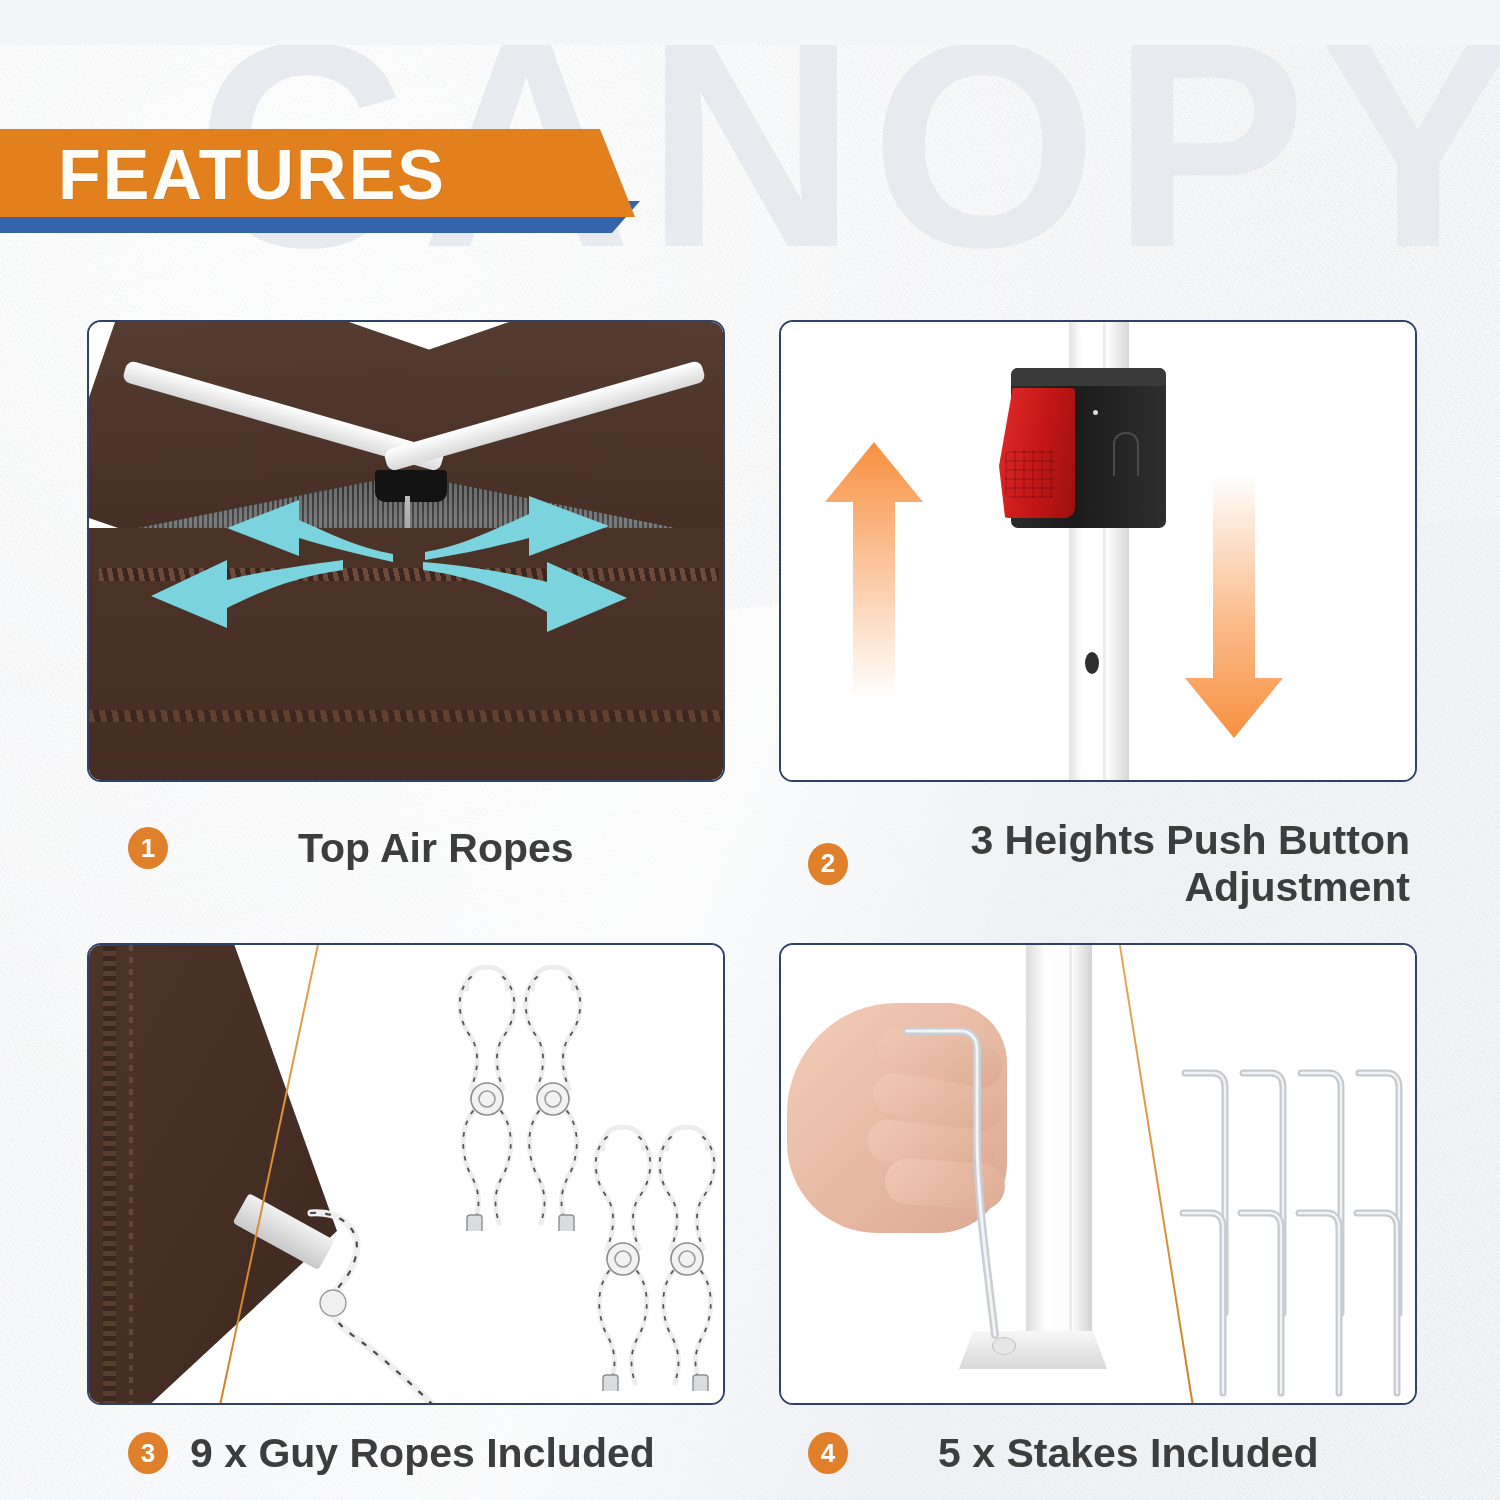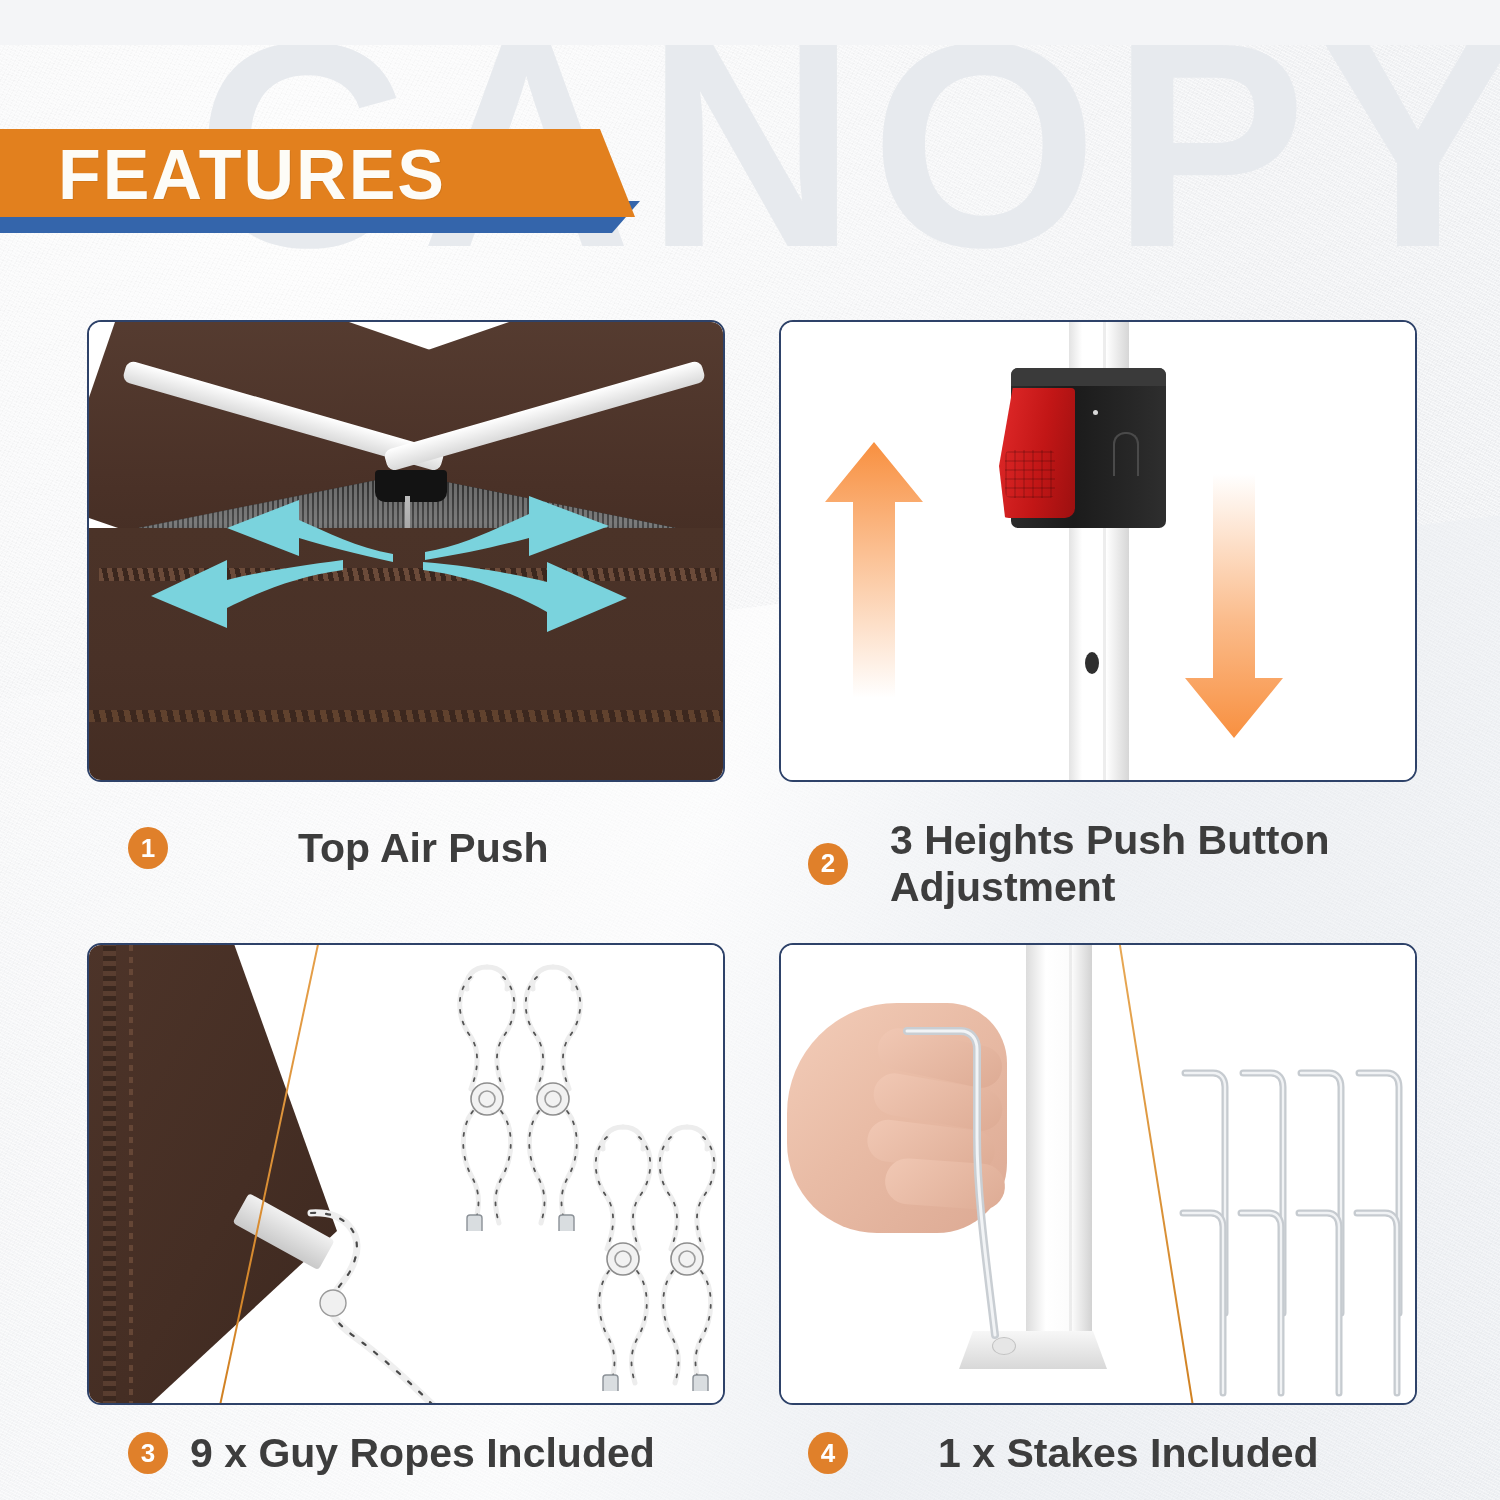--- a/index.html
+++ b/index.html
@@ -84,21 +84,21 @@
     font-family:"Liberation Sans", sans-serif;
   }
   .cap-text{
     color:#3d3d3d;font-size:41px;font-weight:bold;
     font-family:"Liberation Sans", sans-serif;
     line-height:1.14;
   }
   #cap-1{left:128px;top:780px;width:600px;}
   #cap-1 .cap-text{margin-left:130px;}
   #cap-2{left:808px;top:772px;width:620px;}
-  #cap-2 .cap-text{margin-left:42px;text-align:left;width:520px;}
+  #cap-2 .cap-text{margin-left:42px;text-align:right;width:520px;}
   #cap-3{left:128px;top:1385px;width:620px;}
   #cap-3 .cap-text{margin-left:22px;}
   #cap-4{left:808px;top:1385px;width:620px;}
   #cap-4 .cap-text{margin-left:90px;}
 
   
   .p1-canvas{position:absolute;inset:0;background:#fff;}
   .p1-brown-body{
     position:absolute;left:-40px;top:206px;width:720px;height:300px;
     background:linear-gradient(180deg,#4b3328 0%,#493127 45%,#422b21 100%);
@@ -303,21 +303,21 @@
       <svg class="arrow-cyan" style="left:58px;top:228px;" width="200" height="84" viewBox="0 0 200 84">
         <path d="M196 20 C150 26 112 42 80 58 L80 78 L4 46 L80 10 L80 30 C112 22 150 16 196 10 Z" fill="#7ad3dd"></path>
       </svg>
       <svg class="arrow-cyan" style="left:330px;top:232px;" width="215" height="84" viewBox="0 0 215 84">
         <path d="M4 16 C52 22 96 40 128 58 L128 78 L208 44 L128 8 L128 28 C96 20 52 12 4 8 Z" fill="#7ad3dd"></path>
       </svg>
     </div>
   </div>
   <div class="caption" id="cap-1">
     <div class="badge">1</div>
-    <div class="cap-text">Top Air Push</div>
+    <div class="cap-text">Top Air Ropes</div>
   </div>
 
   <div class="panel" id="panel-2">
     <div class="p1-canvas">
       <div class="p2-pole"></div>
       <div class="p2-pole-edge"></div>
       <div class="p2-housing"></div>
       <div class="p2-housing-top"></div>
       <div class="p2-slot"></div>
       <div class="p2-pin"></div>
@@ -507,15 +507,15 @@
         <path d="M4 10 L32 10 C40 10 44 16 44 24 L44 190" stroke="#f1f3f5" stroke-width="2.4" fill="none" stroke-linecap="round"></path>
       </svg>
       <svg class="stake" style="left:572px;top:258px;" width="52" height="200" viewBox="0 0 52 200">
         <path d="M4 10 L32 10 C40 10 44 16 44 24 L44 190" stroke="#c6cbd0" stroke-width="7" fill="none" stroke-linecap="round"></path>
         <path d="M4 10 L32 10 C40 10 44 16 44 24 L44 190" stroke="#f1f3f5" stroke-width="2.4" fill="none" stroke-linecap="round"></path>
       </svg>
     </div>
   </div>
   <div class="caption" id="cap-4">
     <div class="badge">4</div>
-    <div class="cap-text">1 x Stakes Included</div>
+    <div class="cap-text">5 x Stakes Included</div>
   </div>
 </div>
 
 </body></html>

